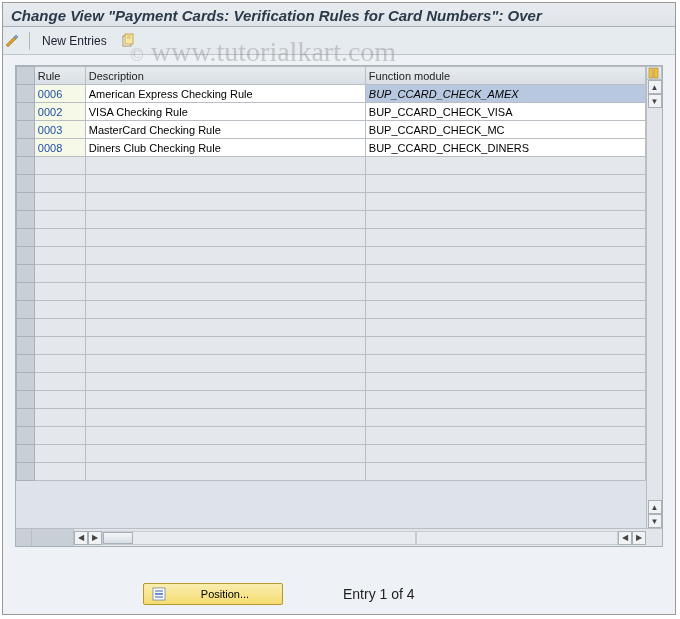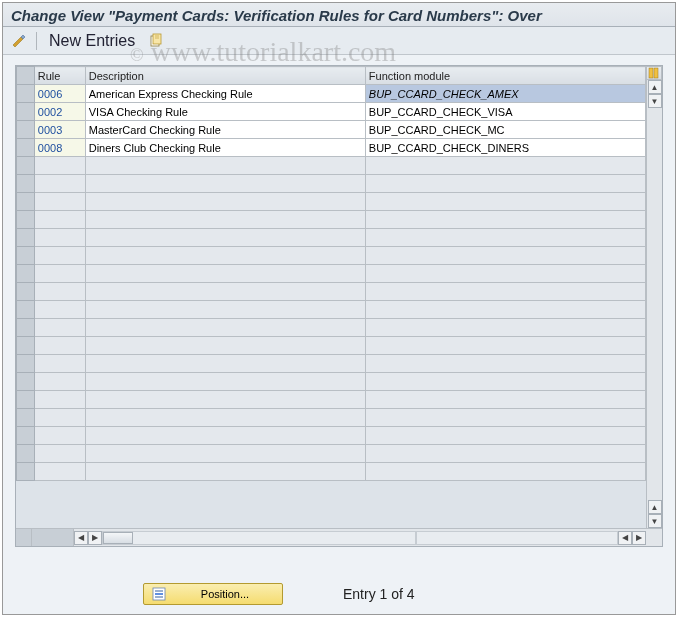--- a/index.html
+++ b/index.html
@@ -28,25 +28,25 @@
       font-weight: bold;
       font-style: italic;
       border-bottom: 1px solid #a8b0b8;
       color: #2a3a4a;
       height: 24px;
     }
     .toolbar {
       display: flex;
       align-items: center;
       gap: 8px;
-      padding: 4px 7px;
+      padding: 4px 0;
       background: #e6ebf0;
       border-bottom: 1px solid #c0c6cc;
       height: 28px;
-      font-size: 16px;
+      font-size: 12px;
     }
     .toolbar .sep {
       width: 1px; height: 18px; background:#b0b6bc;
     }
     .tb-icon {
       width: 18px; height: 18px;
       display: inline-flex; align-items:center; justify-content:center;
       cursor: pointer;
     }
     .new-entries { color:#223; cursor:pointer; padding:0 4px; }

